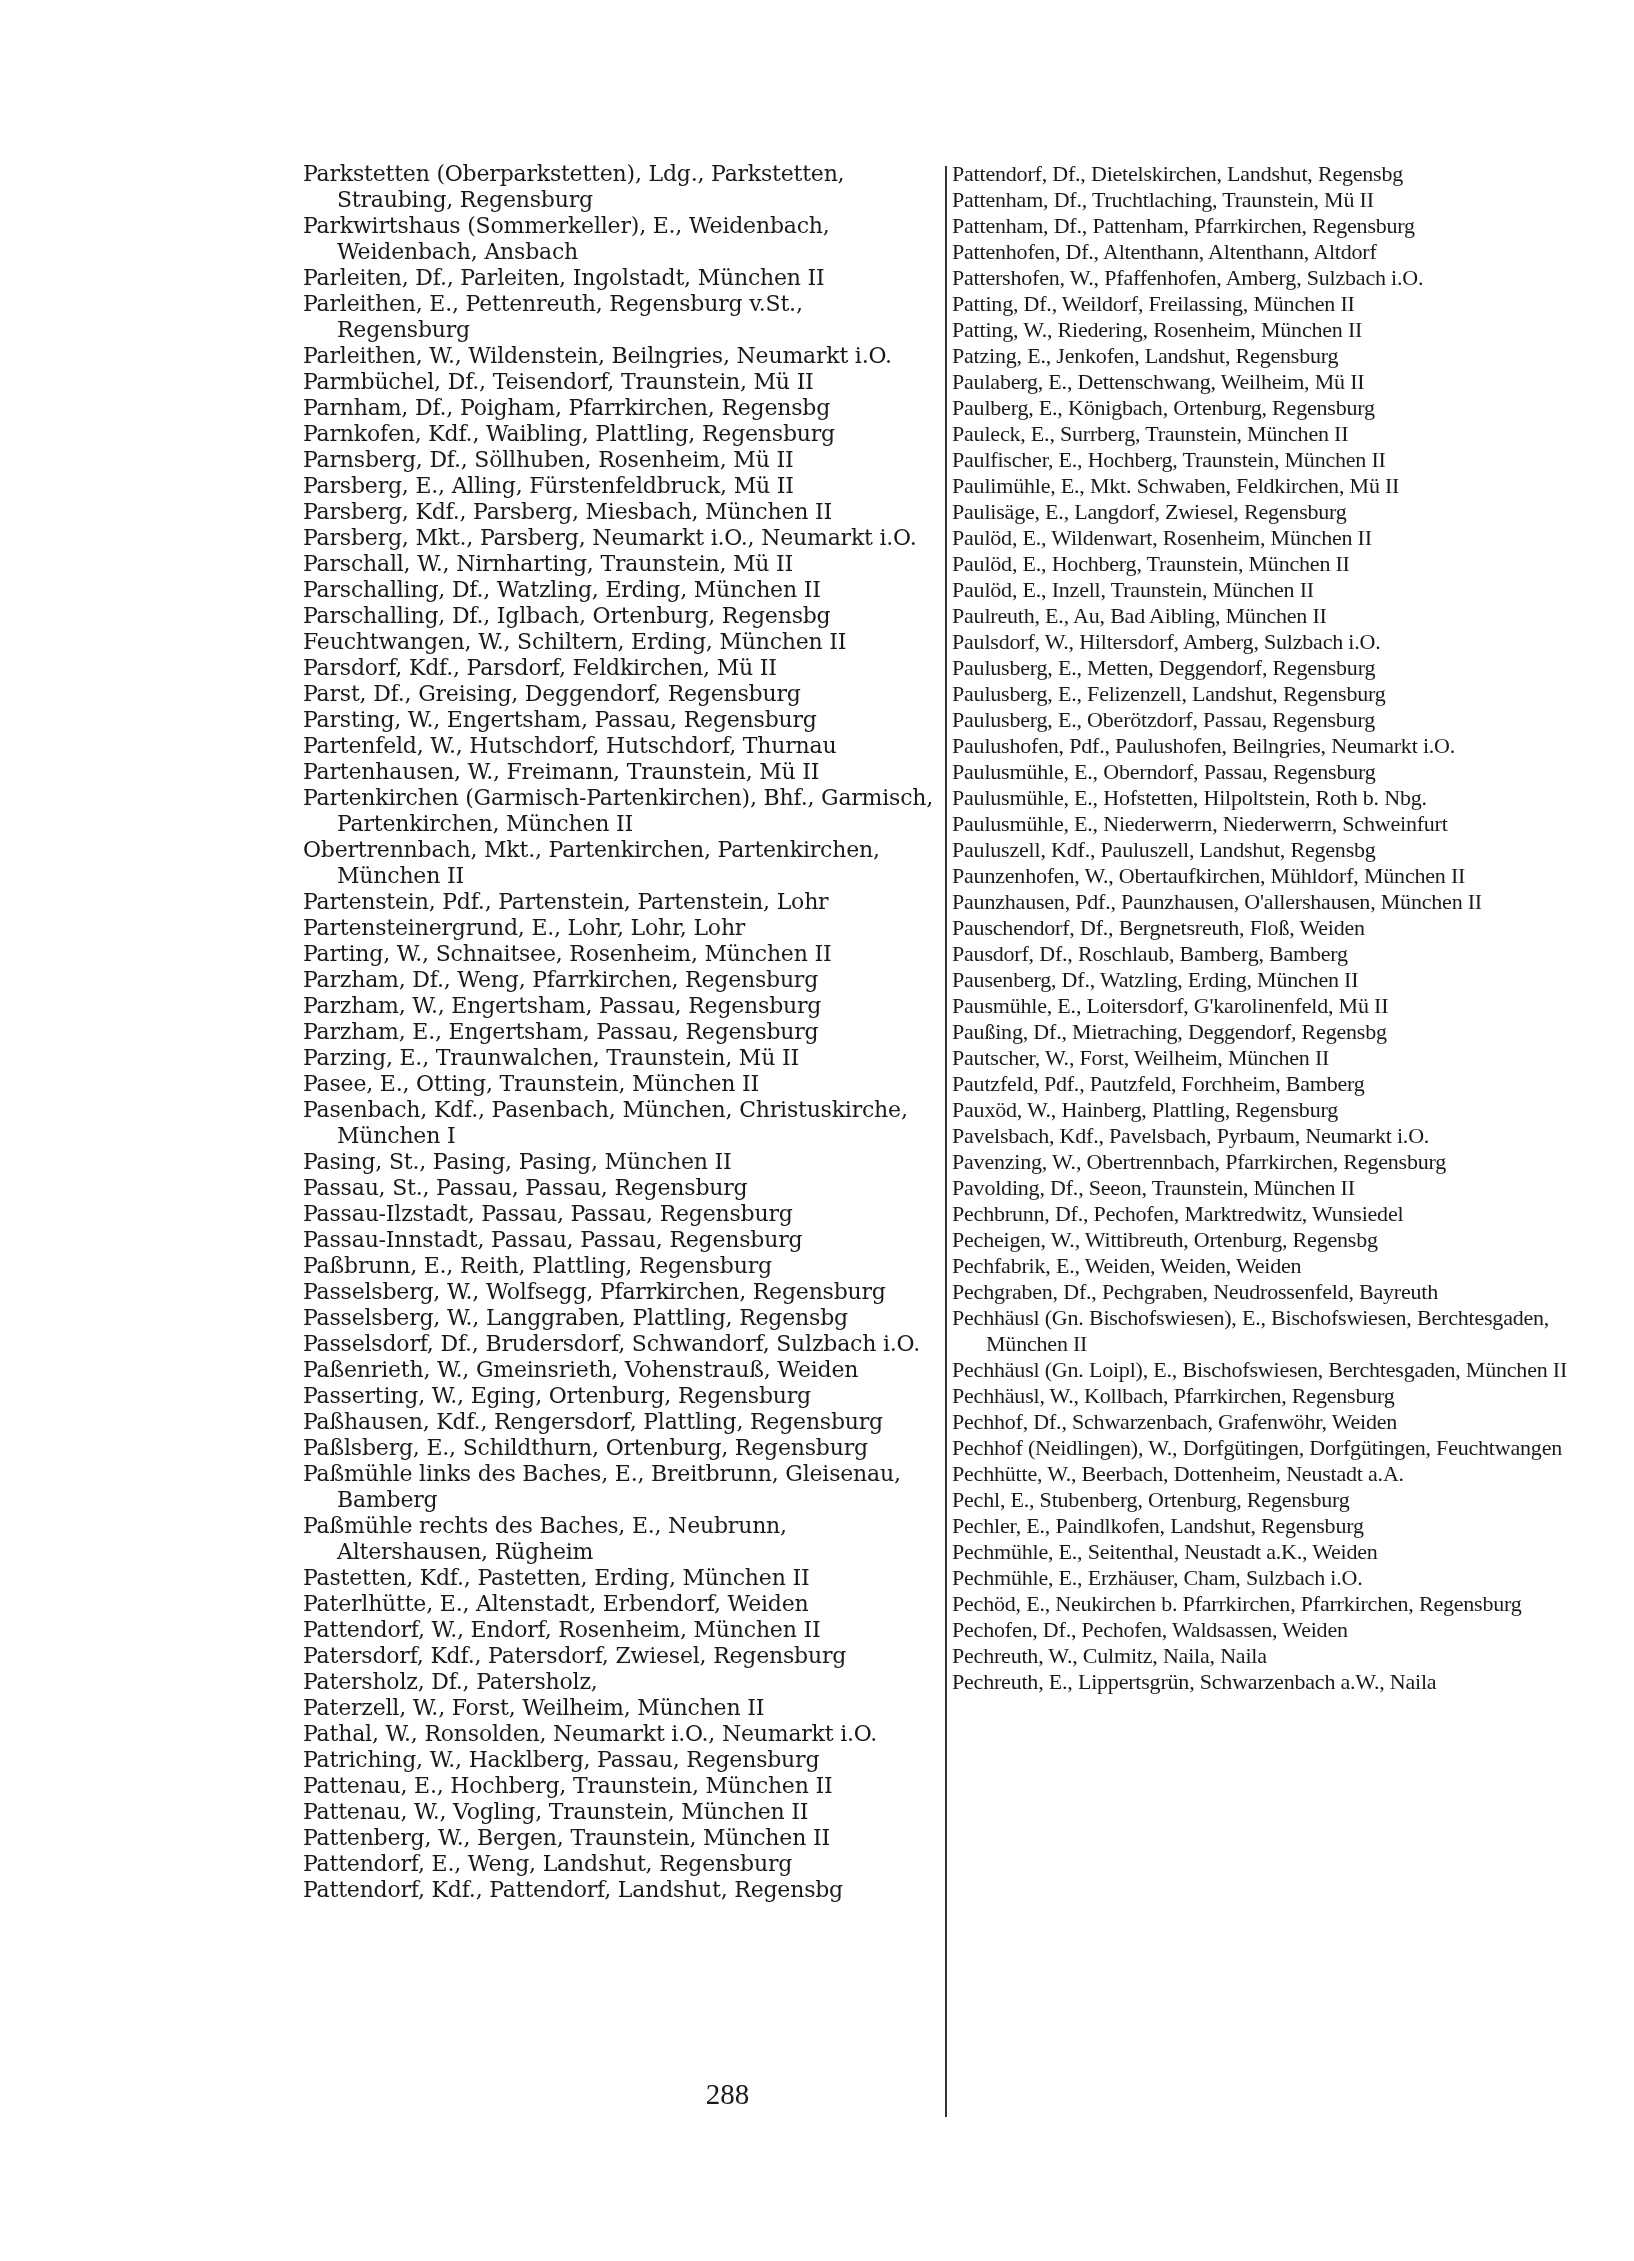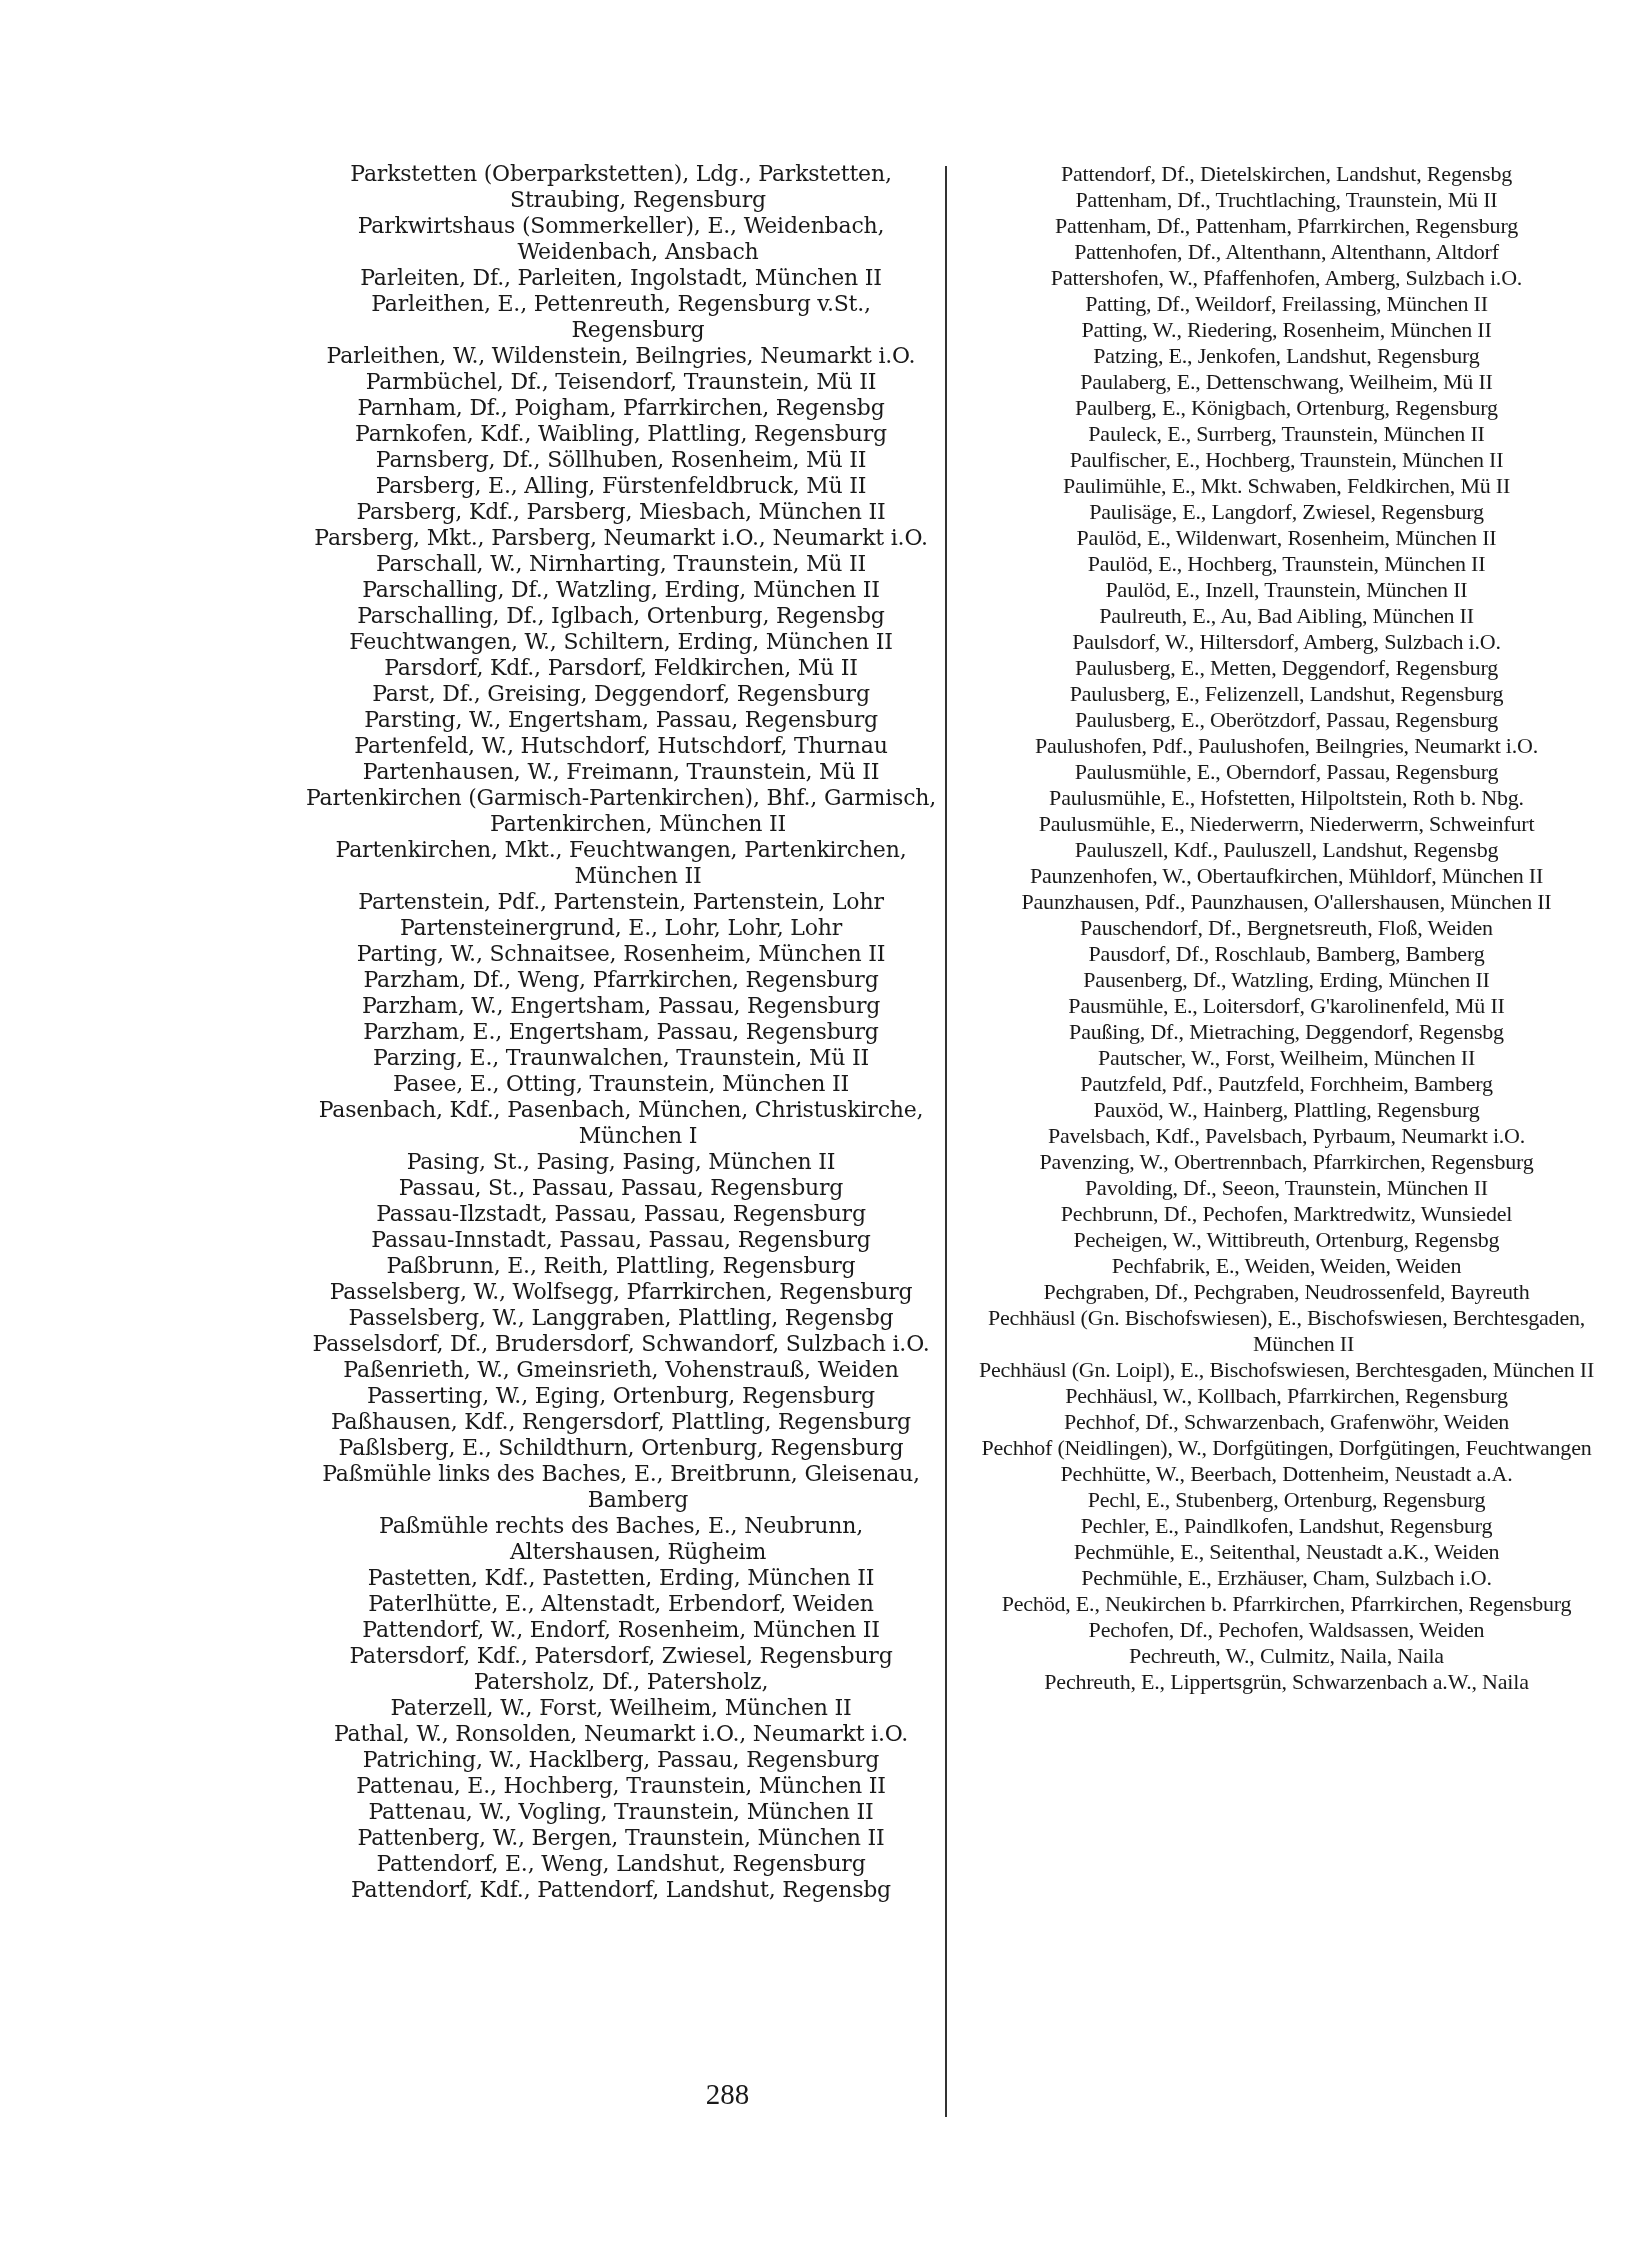--- a/index.html
+++ b/index.html
@@ -3,21 +3,21 @@
 <meta charset="utf-8">
 <style>
   html, body { margin: 0; padding: 0; background: #ffffff; }
   body {
     width: 1635px; height: 2261px; position: relative; overflow: hidden;
     font-family: "DejaVu Serif", "Liberation Serif", serif;
     color: #1a1a1a;
   }
   .page { position: absolute; left: 0; top: 0; width: 1635px; height: 2261px; }
   .col {
-    position: absolute; top: 161px; text-align: center;
+    position: absolute; top: 161px;
   }
   .col-left { left: 303px; width: 636px; }
   .col-right { left: 952px; width: 669px; font-family: Liberation Serif, serif; }
   .rule {
     position: absolute; left: 945px; top: 166px; width: 2.2px; height: 1951px;
     background: #333;
   }
   .entry {
     font-size: 22px;
     line-height: 26px;
@@ -52,21 +52,21 @@
       <div class="entry">Parschall, W., Nirnharting, Traunstein, Mü II</div>
       <div class="entry">Parschalling, Df., Watzling, Erding, München II</div>
       <div class="entry">Parschalling, Df., Iglbach, Ortenburg, Regensbg</div>
       <div class="entry">Feuchtwangen, W., Schiltern, Erding, München II</div>
       <div class="entry">Parsdorf, Kdf., Parsdorf, Feldkirchen, Mü II</div>
       <div class="entry">Parst, Df., Greising, Deggendorf, Regensburg</div>
       <div class="entry">Parsting, W., Engertsham, Passau, Regensburg</div>
       <div class="entry">Partenfeld, W., Hutschdorf, Hutschdorf, Thurnau</div>
       <div class="entry">Partenhausen, W., Freimann, Traunstein, Mü II</div>
       <div class="entry">Partenkirchen (Garmisch-Partenkirchen), Bhf., Garmisch, Partenkirchen, München II</div>
-      <div class="entry">Partenkirchen, Mkt., Feuchtwangen, Partenkirchen, München II</div>
+      <div class="entry">Obertrennbach, Mkt., Partenkirchen, Partenkirchen, München II</div>
       <div class="entry">Partenstein, Pdf., Partenstein, Partenstein, Lohr</div>
       <div class="entry">Partensteinergrund, E., Lohr, Lohr, Lohr</div>
       <div class="entry">Parting, W., Schnaitsee, Rosenheim, München II</div>
       <div class="entry">Parzham, Df., Weng, Pfarrkirchen, Regensburg</div>
       <div class="entry">Parzham, W., Engertsham, Passau, Regensburg</div>
       <div class="entry">Parzham, E., Engertsham, Passau, Regensburg</div>
       <div class="entry">Parzing, E., Traunwalchen, Traunstein, Mü II</div>
       <div class="entry">Pasee, E., Otting, Traunstein, München II</div>
       <div class="entry">Pasenbach, Kdf., Pasenbach, München, Christuskirche, München I</div>
       <div class="entry">Pasing, St., Pasing, Pasing, München II</div>

